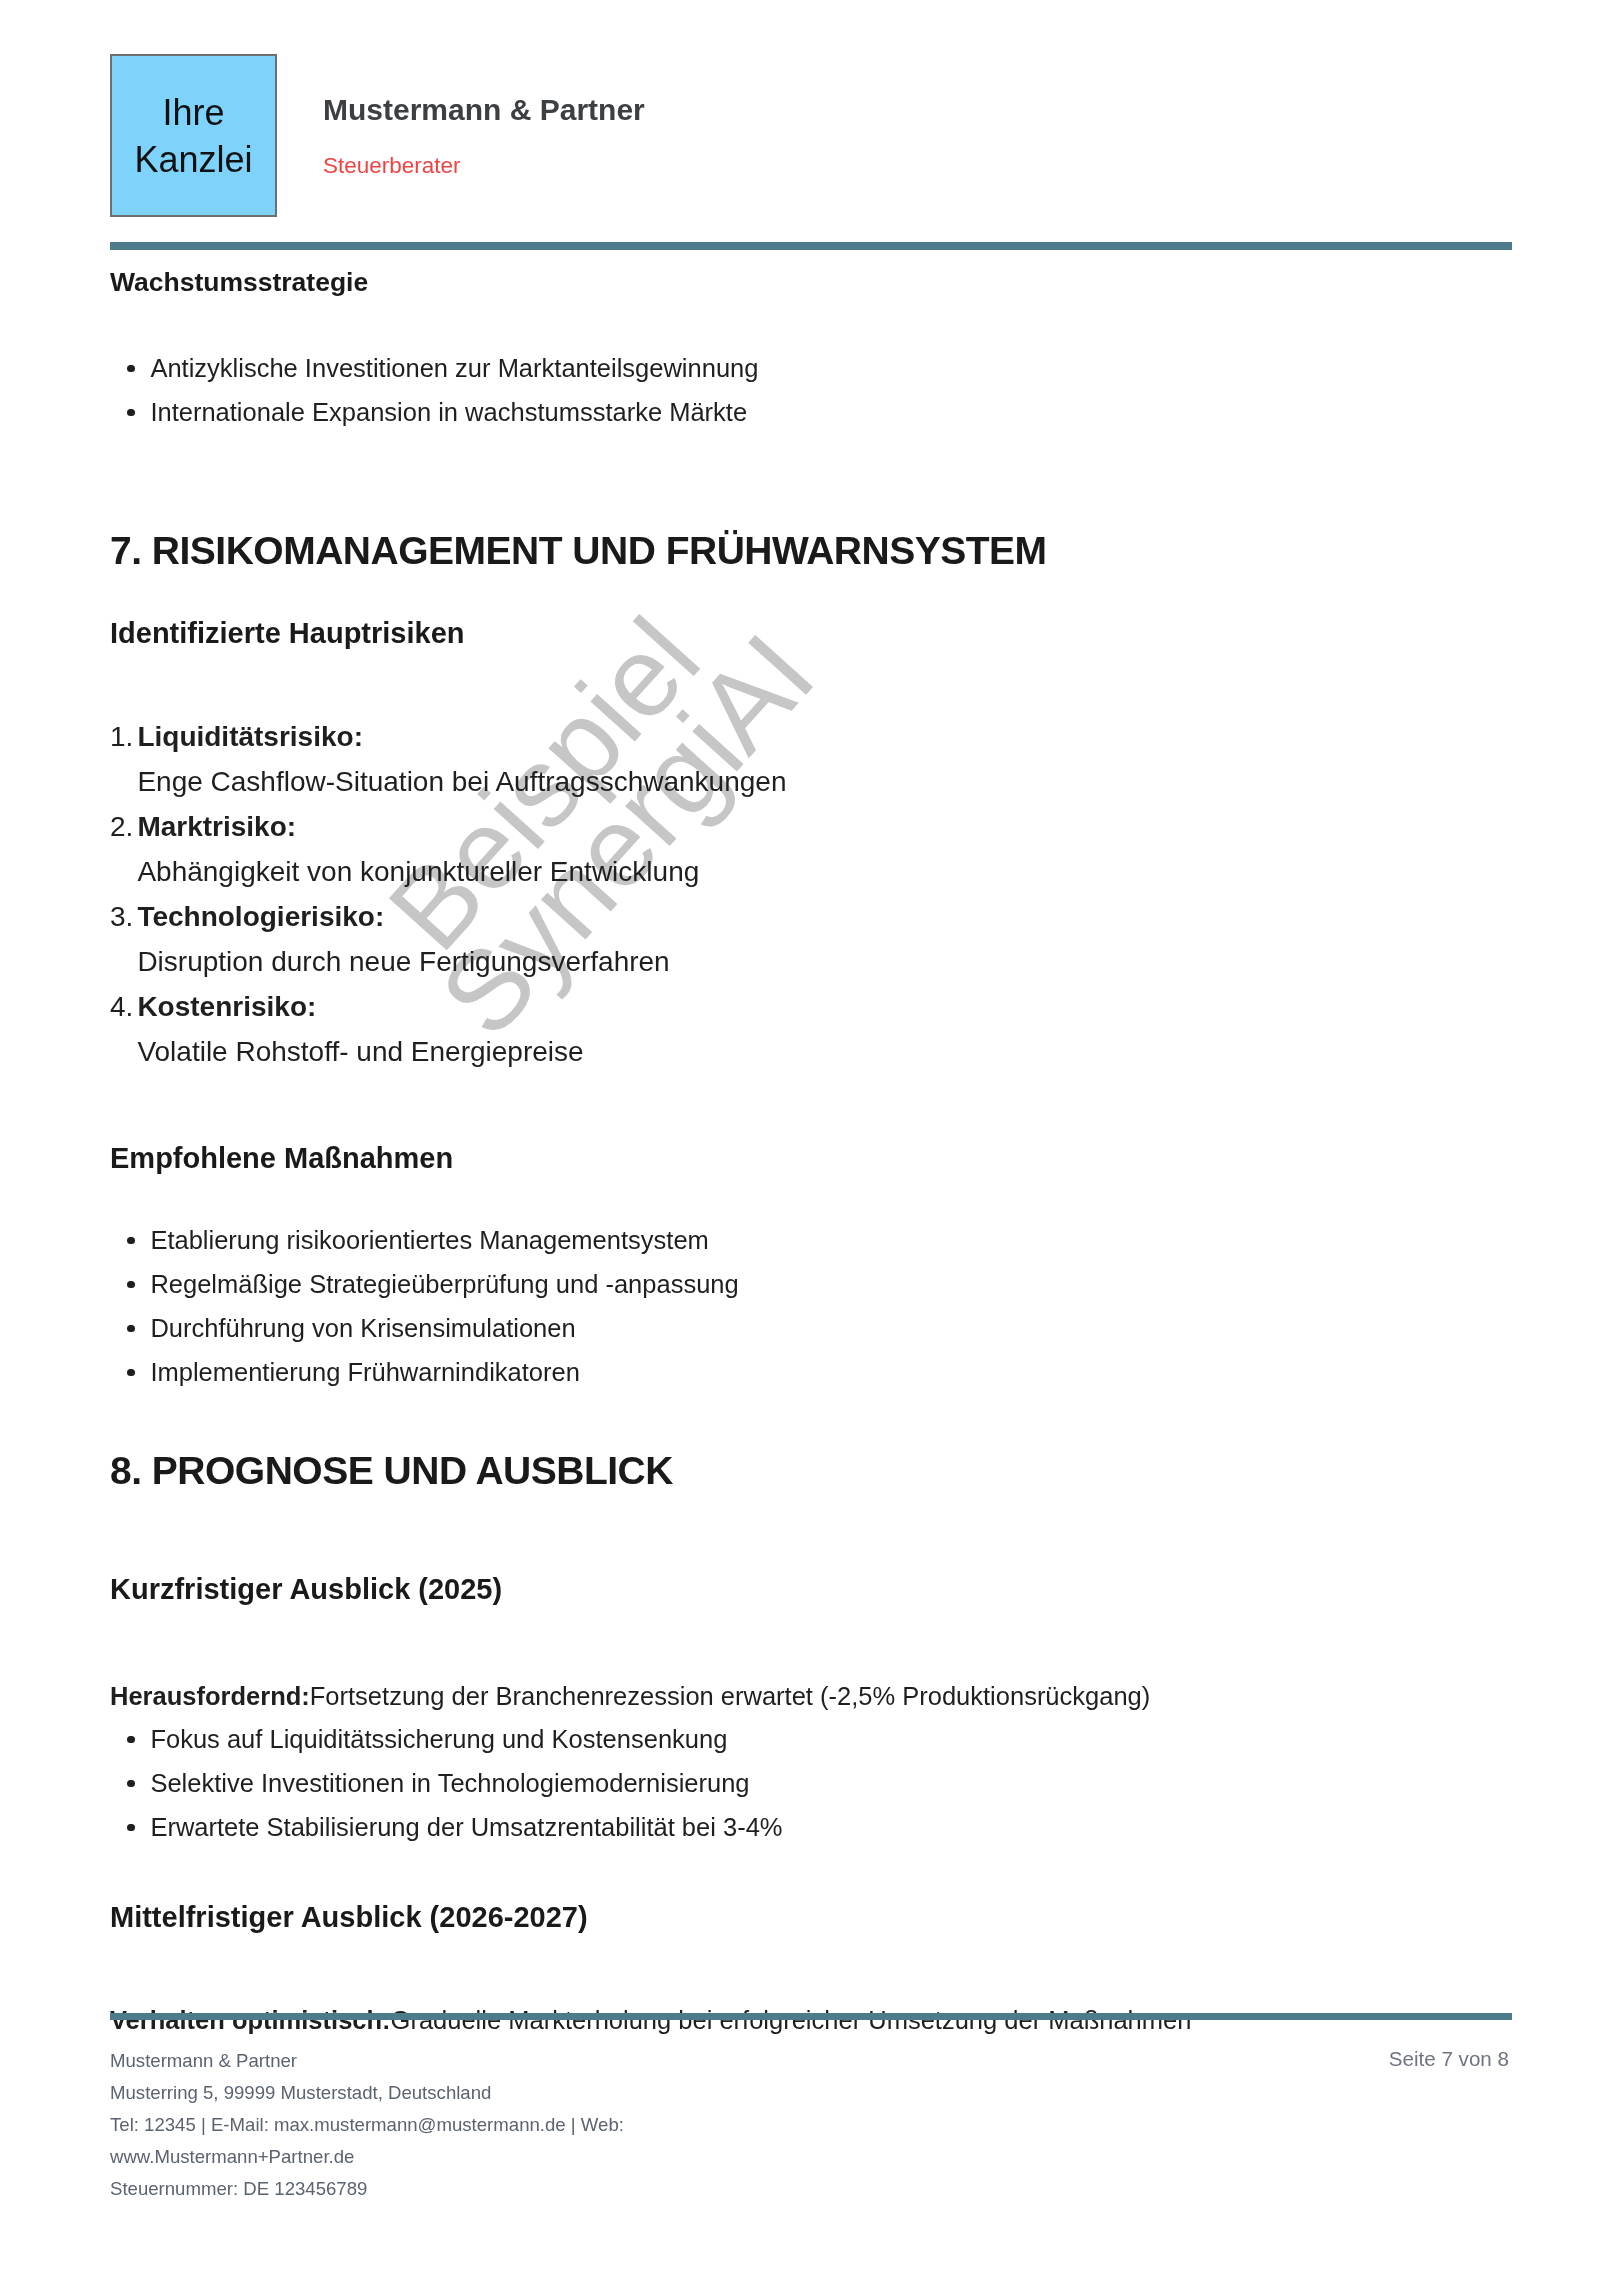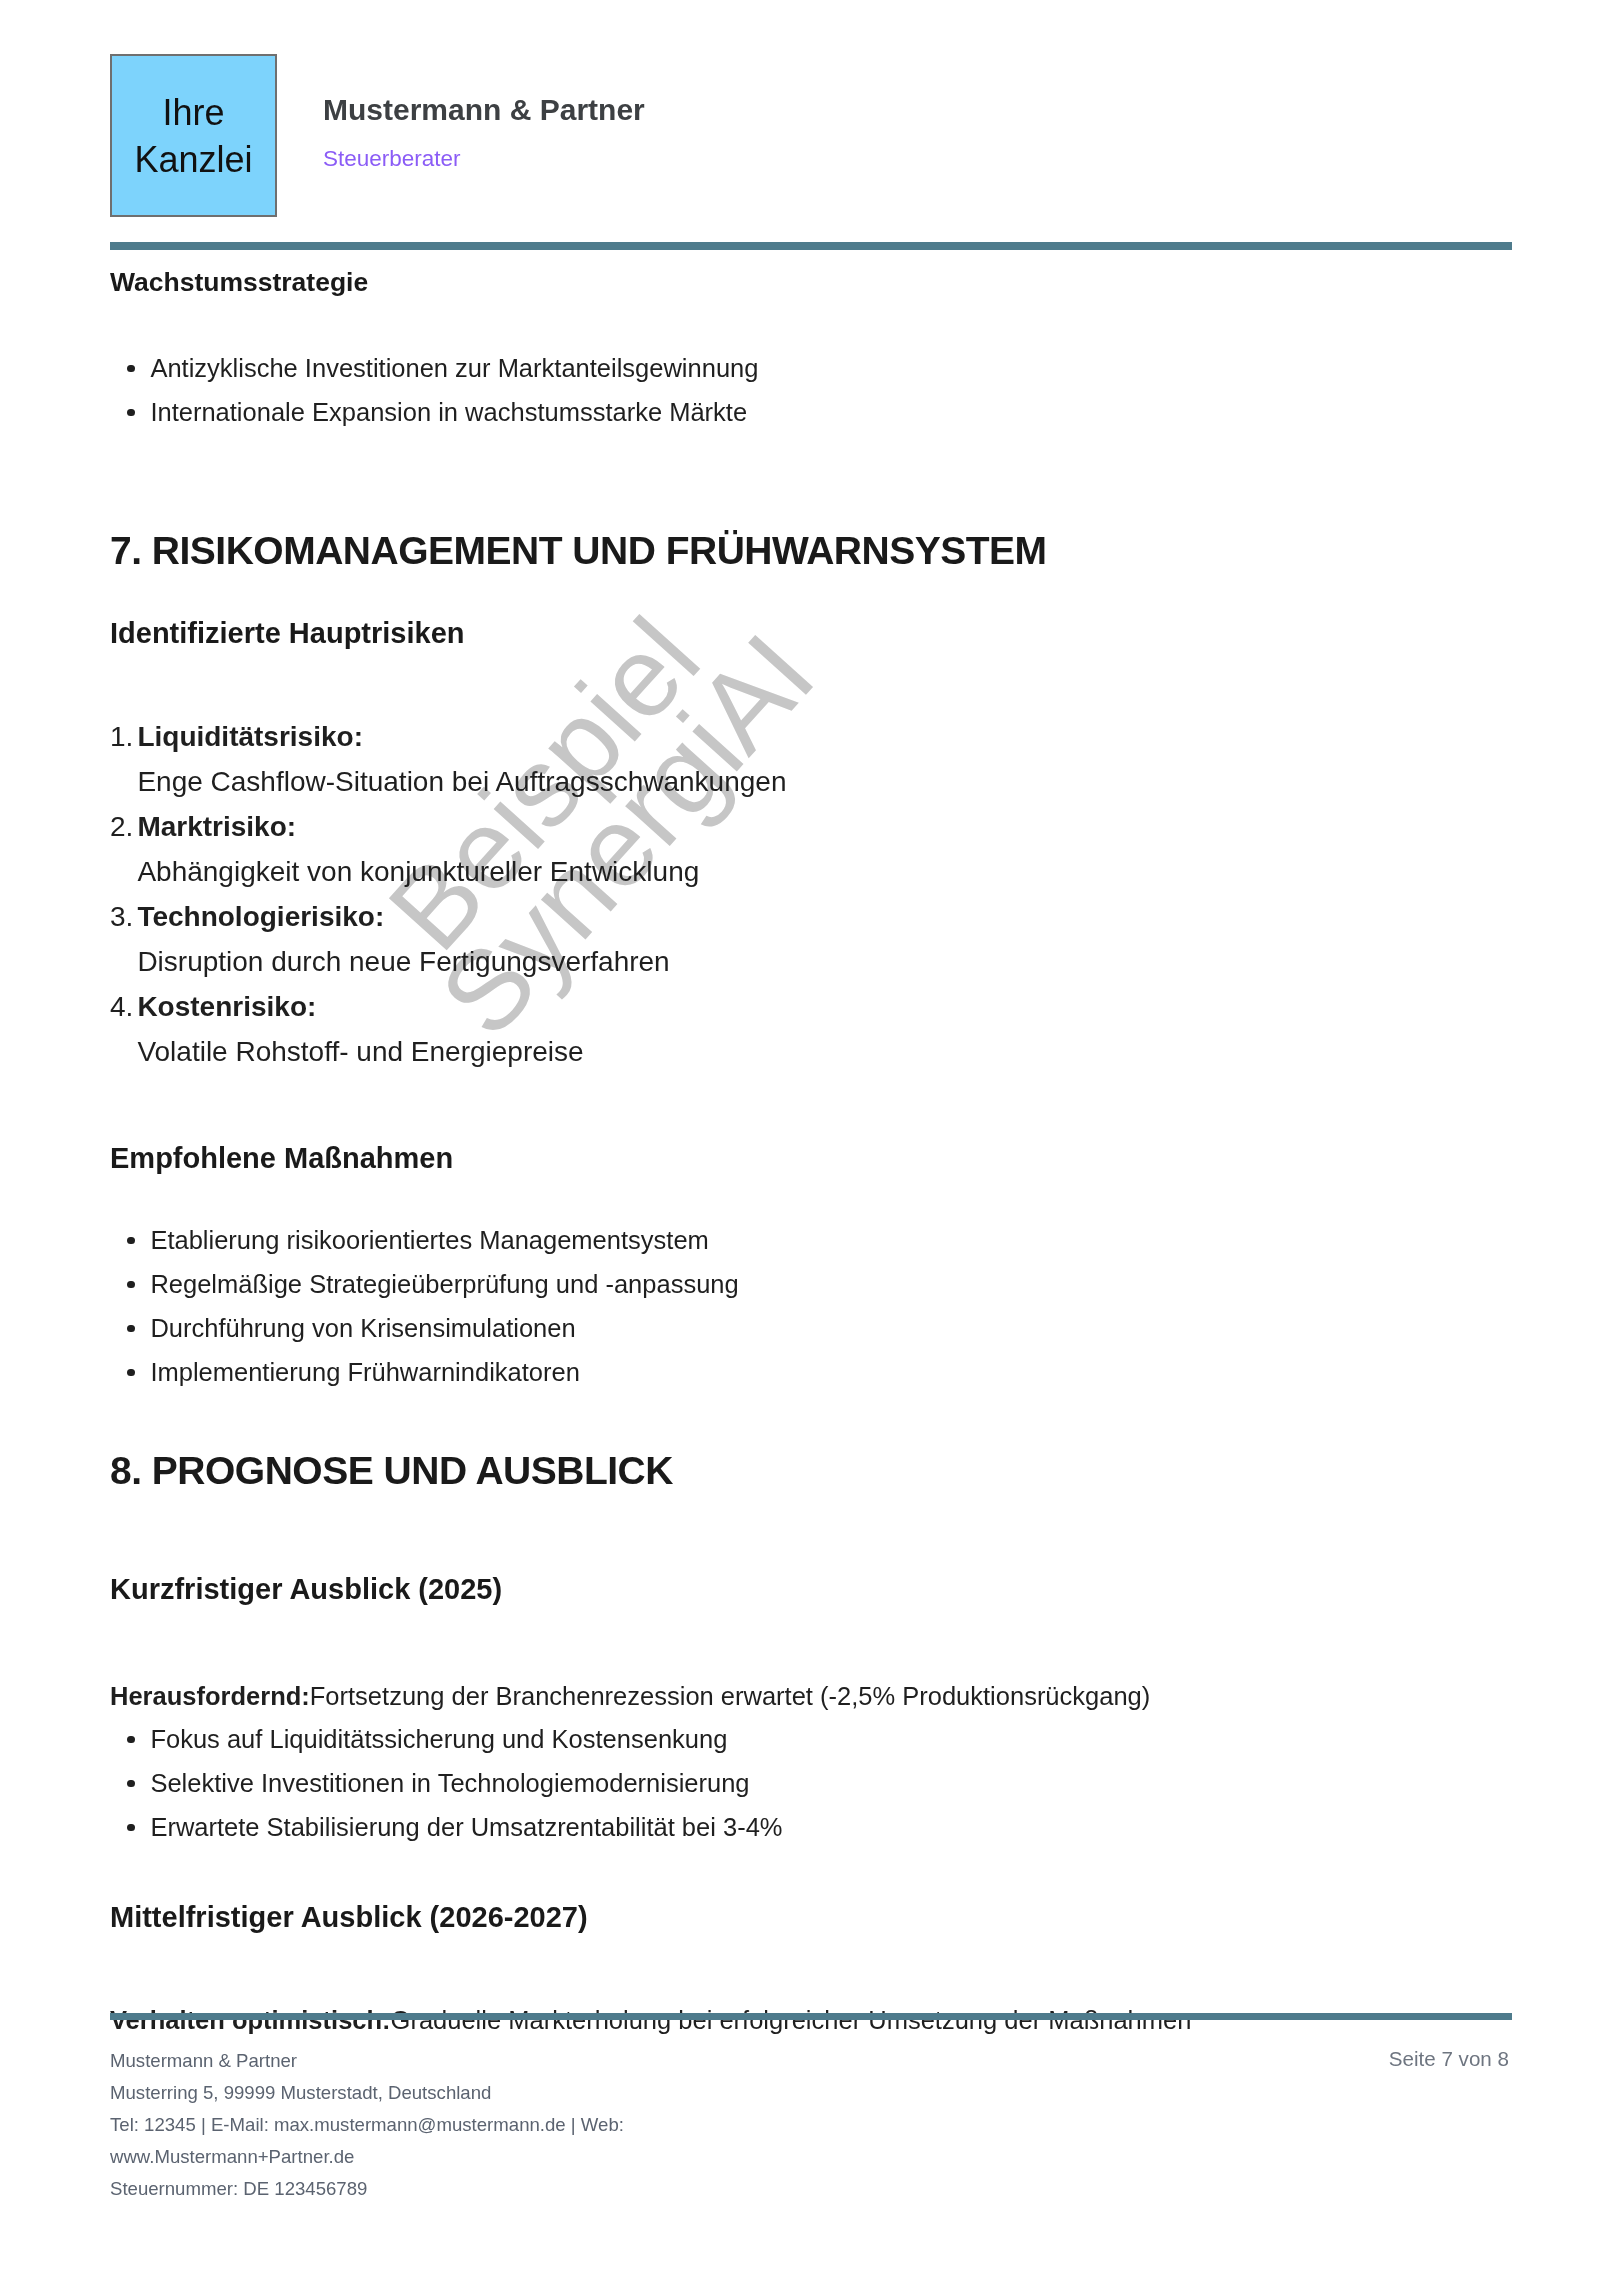--- a/index.html
+++ b/index.html
@@ -13,21 +13,21 @@
   .wm2{left:627px;top:835px;}
 
   .z{position:relative;z-index:1;}
 
   
   .logo-box{position:absolute;left:110px;top:54px;width:163px;height:159px;
             border:2px solid #6f6f6f;background:#7dd3fc;display:flex;flex-direction:column;
             align-items:center;justify-content:center;}
   .logo-box .ln{font-size:36px;line-height:47px;color:#111;}
   .brand-name{position:absolute;left:323px;top:93px;font-size:30px;font-weight:700;color:#3d4043;}
-  .brand-sub{position:absolute;left:323px;top:146px;font-size:22.5px;color:#8b5cf6;}
+  .brand-sub{position:absolute;left:323px;top:153px;font-size:22.5px;color:#ef4444;}
 
   .rule{position:absolute;left:110px;width:1402px;height:7.8px;background:#4e7b8c;}
   .rule-top{top:242px;}
   .rule-bottom{top:2013px;height:6.9px;}
 
   
   .abs{position:absolute;left:110px;width:1402px;}
   .h-sec{font-size:26.5px;font-weight:700;color:#1a1a1a;}
   .h1{font-size:39px;font-weight:700;color:#1a1a1a;letter-spacing:-0.5px;}
   .h2{font-size:29px;font-weight:700;color:#1a1a1a;}

